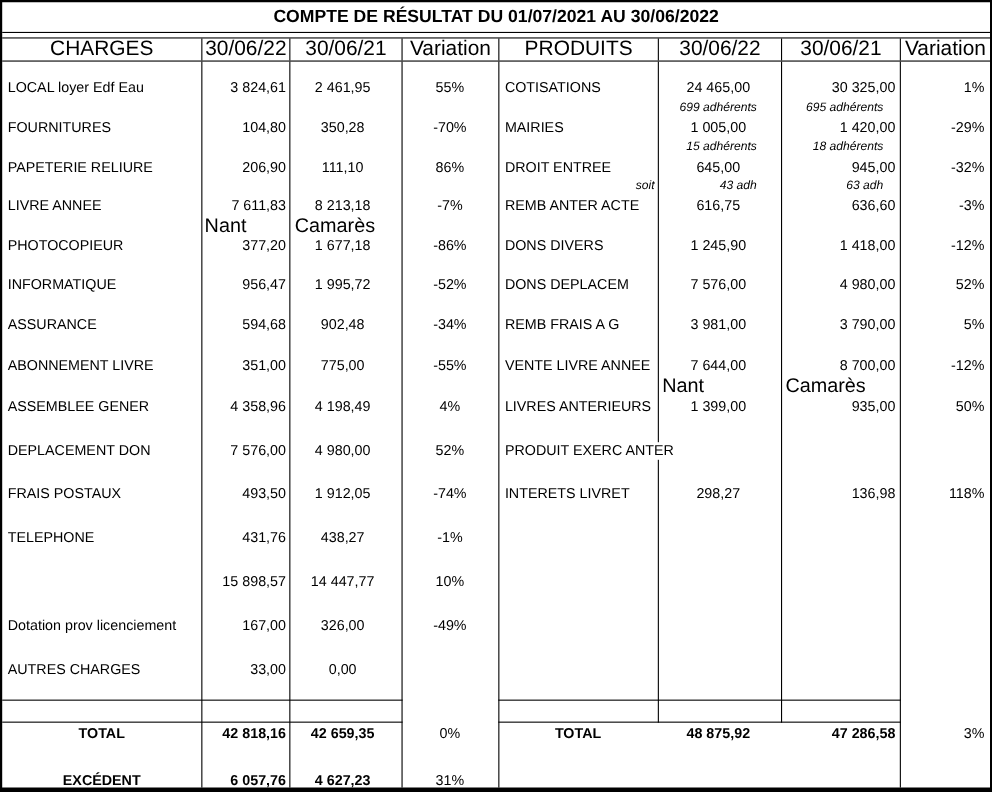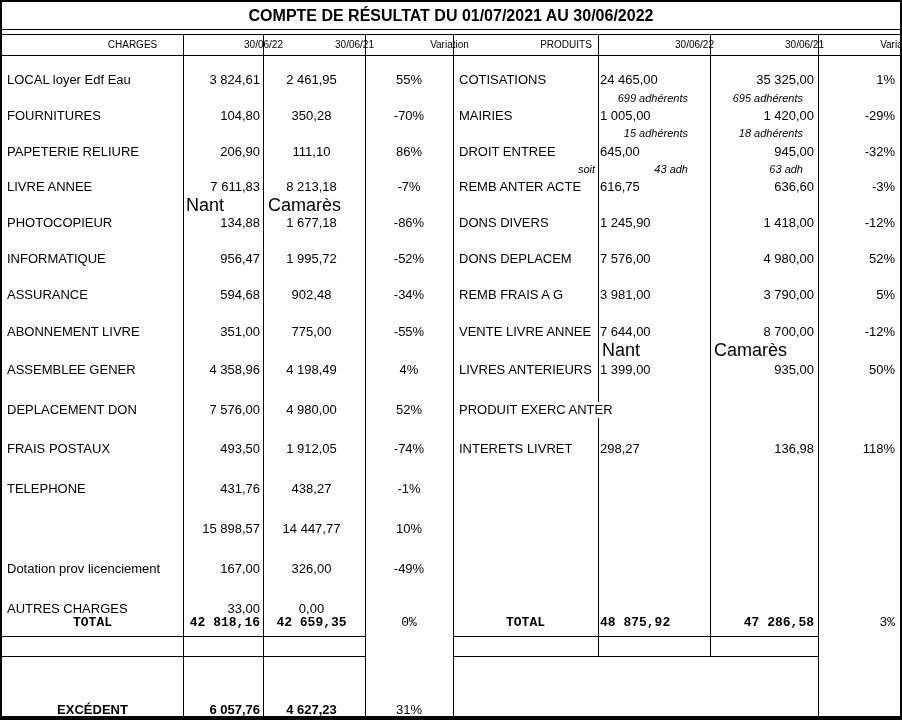--- a/index.html
+++ b/index.html
@@ -5,48 +5,48 @@
   html,body{margin:0;padding:0;background:#fff;}
   .sheet{
     position:relative;width:902px;height:720px;box-sizing:border-box;
     background:#fff;color:#000;
     border:2px solid #000;border-bottom-width:4px;
     font-family:"Liberation Sans",sans-serif;
   }
   .title{height:27px;line-height:27px;text-align:center;font-weight:bold;font-size:16px;border-bottom:1px solid #000;}
   .gap{height:4px;}
   .hdr{position:relative;height:22px;box-sizing:border-box;border-top:1px solid #000;border-bottom:1px solid #000;}
-  .hcell{position:absolute;top:0;height:20px;line-height:20px;text-align:center;font-size:10px;white-space:nowrap;padding-left:40px;}
+  .hcell{position:absolute;top:0;height:20px;line-height:20px;text-align:center;font-size:19px;white-space:nowrap;}
   .h-chg{left:0;width:181px}.h-22l{left:182px;width:79px}.h-21l{left:262px;width:101px}.h-varl{left:364px;width:87px}
   .h-prd{left:452px;width:144px}.h-22r{left:597px;width:111px}.h-21r{left:709px;width:107px}.h-varr{left:817px;width:81px}
   .hv{position:absolute;top:0;width:1px;height:20px;background:#000;}
   .body{position:relative;height:660px;}
   .vl{position:absolute;top:0;width:1px;background:#000;z-index:1;}
   .vlA{left:181px;height:660px}.vlB{left:261px;height:660px}.vlC{left:363px;height:660px}.vlD{left:451px;height:660px}
   .vlE{left:596px;height:601px}.vlF{left:708px;height:601px}.vlG{left:816px;height:660px}
   .hl{position:absolute;height:1px;background:#000;z-index:1;}
   .hl-tl-top{top:580px;left:0;width:364px}.hl-tl-bot{top:600px;left:0;width:364px}
   .hl-tr-top{top:580px;left:451px;width:366px}.hl-tr-bot{top:600px;left:451px;width:366px}
   .r{position:absolute;left:0;width:100%;height:16px;line-height:16px;font-size:13px;z-index:2;}
   .sub{height:14px;line-height:14px;font-size:11px;font-style:italic;}
   .subplain{height:15px;line-height:15px;font-size:18px;}
   .c{position:absolute;top:0;height:100%;white-space:nowrap;}
   .lblL{left:5px;width:172px}
   .n1L{left:183px;width:75px;text-align:right}
   .n2L{left:263px;width:93px;text-align:center}
   .vL{left:364px;width:86px;text-align:center}
   .lblR{left:457px;width:136px}
-  .n1R{left:598px;width:106px;text-align:left}
+  .n1R{left:598px;width:106px;text-align:center}
   .n2R{left:710px;width:102px;text-align:right}
   .vR{left:818px;width:75px;text-align:right}
   .soit{left:457px;width:136px;text-align:right}
   .adh1{left:598px;width:88px;text-align:right}
   .adh2{left:710px;width:91px;text-align:right}
   .nantL{left:184px}.camL{left:266px}.nantR{left:600px}.camR{left:712px}
-  .rt{position:absolute;left:0;width:100%;top:557px;height:19px;line-height:19px;font-size:13px;font-weight:bold;z-index:2;font-family:Liberation Mono, monospace;}
+  .rt{position:absolute;left:0;width:100%;top:601px;height:19px;line-height:19px;font-size:13px;font-weight:bold;z-index:2;}
   .rx{position:absolute;left:0;width:100%;top:645px;height:18px;line-height:18px;font-size:13px;font-weight:bold;z-index:2;}
   .totLblL{left:0;width:181px;text-align:center}
   .totLblR{left:451px;width:145px;text-align:center}
   .nw{font-weight:normal;}
   .ovf{background:#fff;z-index:3;padding-right:6px;width:auto;}
 </style>
 </head>
 <body>
 
 <div class="sheet">
@@ -108,21 +108,21 @@
       <div class="c n1L">7 611,83</div>
       <div class="c n2L">8 213,18</div>
       <div class="c vL">-7%</div>
     </div>
     <div class="r subplain" style="top:142px">
       <div class="c nantL">Nant</div>
       <div class="c camL">Camarès</div>
     </div>
     <div class="r" style="top:159px">
       <div class="c lblL">PHOTOCOPIEUR</div>
-      <div class="c n1L">134,88</div>
+      <div class="c n1L">377,20</div>
       <div class="c n2L">1 677,18</div>
       <div class="c vL">-86%</div>
     </div>
     <div class="r" style="top:195px">
       <div class="c lblL">INFORMATIQUE</div>
       <div class="c n1L">956,47</div>
       <div class="c n2L">1 995,72</div>
       <div class="c vL">-52%</div>
     </div>
     <div class="r" style="top:231px">
@@ -188,21 +188,21 @@
     <div class="rx">
       <div class="c totLblL">EXCÉDENT</div>
       <div class="c n1L">6 057,76</div>
       <div class="c n2L">4 627,23</div>
       <div class="c vL nw">31%</div>
     </div>
 
     <div class="r" style="top:16px">
       <div class="c lblR">COTISATIONS</div>
       <div class="c n1R">24 465,00</div>
-      <div class="c n2R">35 325,00</div>
+      <div class="c n2R">30 325,00</div>
       <div class="c vR">1%</div>
     </div>
     <div class="r sub" style="top:35px">
       <div class="c adh1">699 adhérents</div>
       <div class="c adh2">695 adhérents</div>
     </div>
     <div class="r" style="top:52px">
       <div class="c lblR">MAIRIES</div>
       <div class="c n1R">1 005,00</div>
       <div class="c n2R">1 420,00</div>

